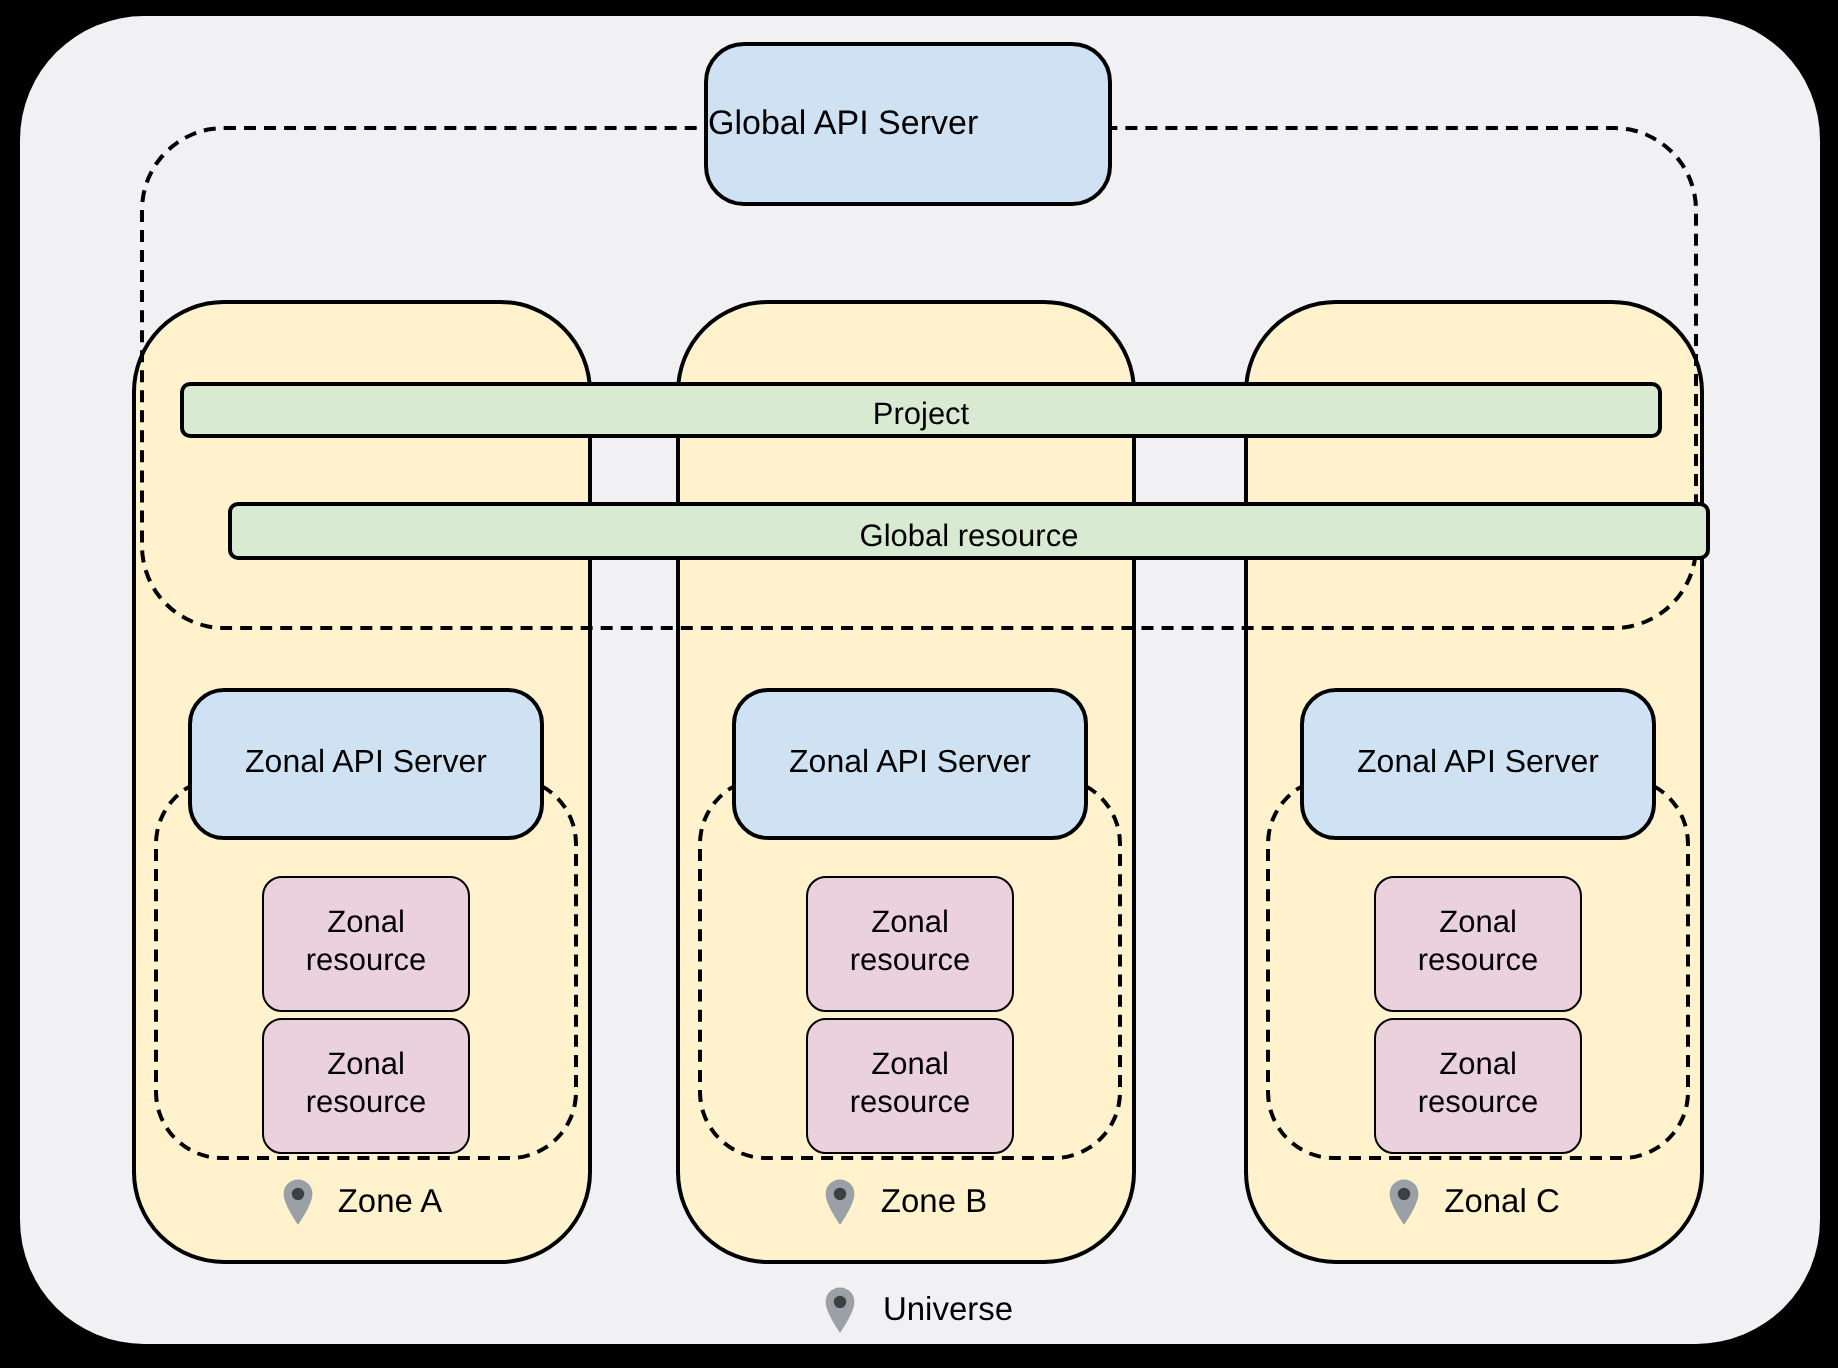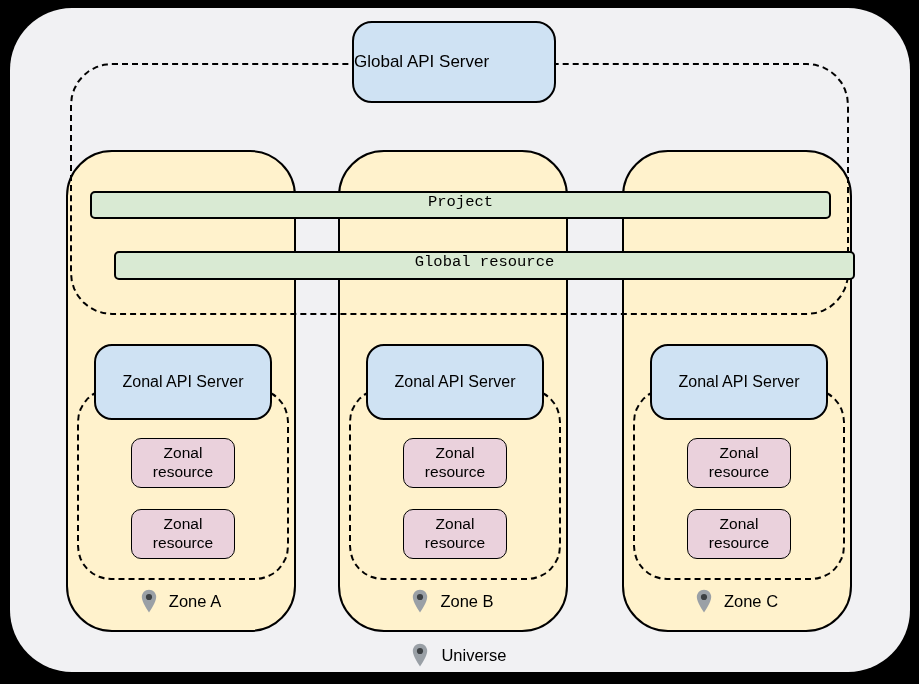--- a/index.html
+++ b/index.html
@@ -43,23 +43,22 @@
   .zone-b { left: 338px; }
   .zone-c { left: 622px; }
   .bar {
     position: absolute;
     left: 90px;
     width: 741px;
     background: #d9ead3;
     border: 2px solid #000;
     border-radius: 5px;
     z-index: 3;
-    display: flex; align-items: flex-start; justify-content: center;
+    display: flex; align-items: flex-end; justify-content: center;
     font-size: 15.5px;
-    font-family: Liberation Mono, monospace;
   }
   .bar-project { top: 191px; height: 28px; }
   .bar-global-resource { top: 251px; height: 29px; margin-left: 24px; }
   .gapi {
     position: absolute;
     left: 352px; top: 21px;
     width: 204px; height: 82px;
     background: #cfe2f3;
     border: 2.5px solid #000;
     border-radius: 20px;
@@ -82,21 +81,21 @@
     position: absolute;
     left: 9px; top: 236px;
     width: 212px; height: 192px;
     border: 2px dashed #000;
     border-radius: 34px;
     z-index: 2;
   }
   .resource {
     position: absolute;
     left: 63px;
-    width: 104px; height: 50px;
+    width: 104px; height: 68px;
     background: #ead1dc;
     border: 1.5px solid #000;
     border-radius: 10px;
     z-index: 3;
     display: flex; align-items: center; justify-content: center;
     text-align: center;
     font-size: 15.5px;
     line-height: 1.2;
   }
   .resource-1 { top: 286px; }
@@ -177,21 +176,21 @@
       <span>Zonal resource</span>
     </div>
     <div class="resource resource-2">
       <span>Zonal resource</span>
     </div>
     <div class="zone-label-row">
       <svg class="pin" width="16" height="25" viewBox="0 0 16 25">
         <path d="M8 0.8 C3.9 0.8 0.8 4 0.8 8 c0 5.4 7.2 15.4 7.2 15.4 S15.2 13.4 15.2 8 C15.2 4 12.1 0.8 8 0.8 Z" fill="#9aa0a6"></path>
         <circle cx="8" cy="8" r="3.1" fill="#3c4043"></circle>
       </svg>
-      <span>Zone C</span>
+      <span>Zonal C</span>
     </div>
   </div>
 
   <div class="bar bar-project">
     <span>Project</span>
   </div>
   <div class="bar bar-global-resource">
     <span>Global resource</span>
   </div>
 

